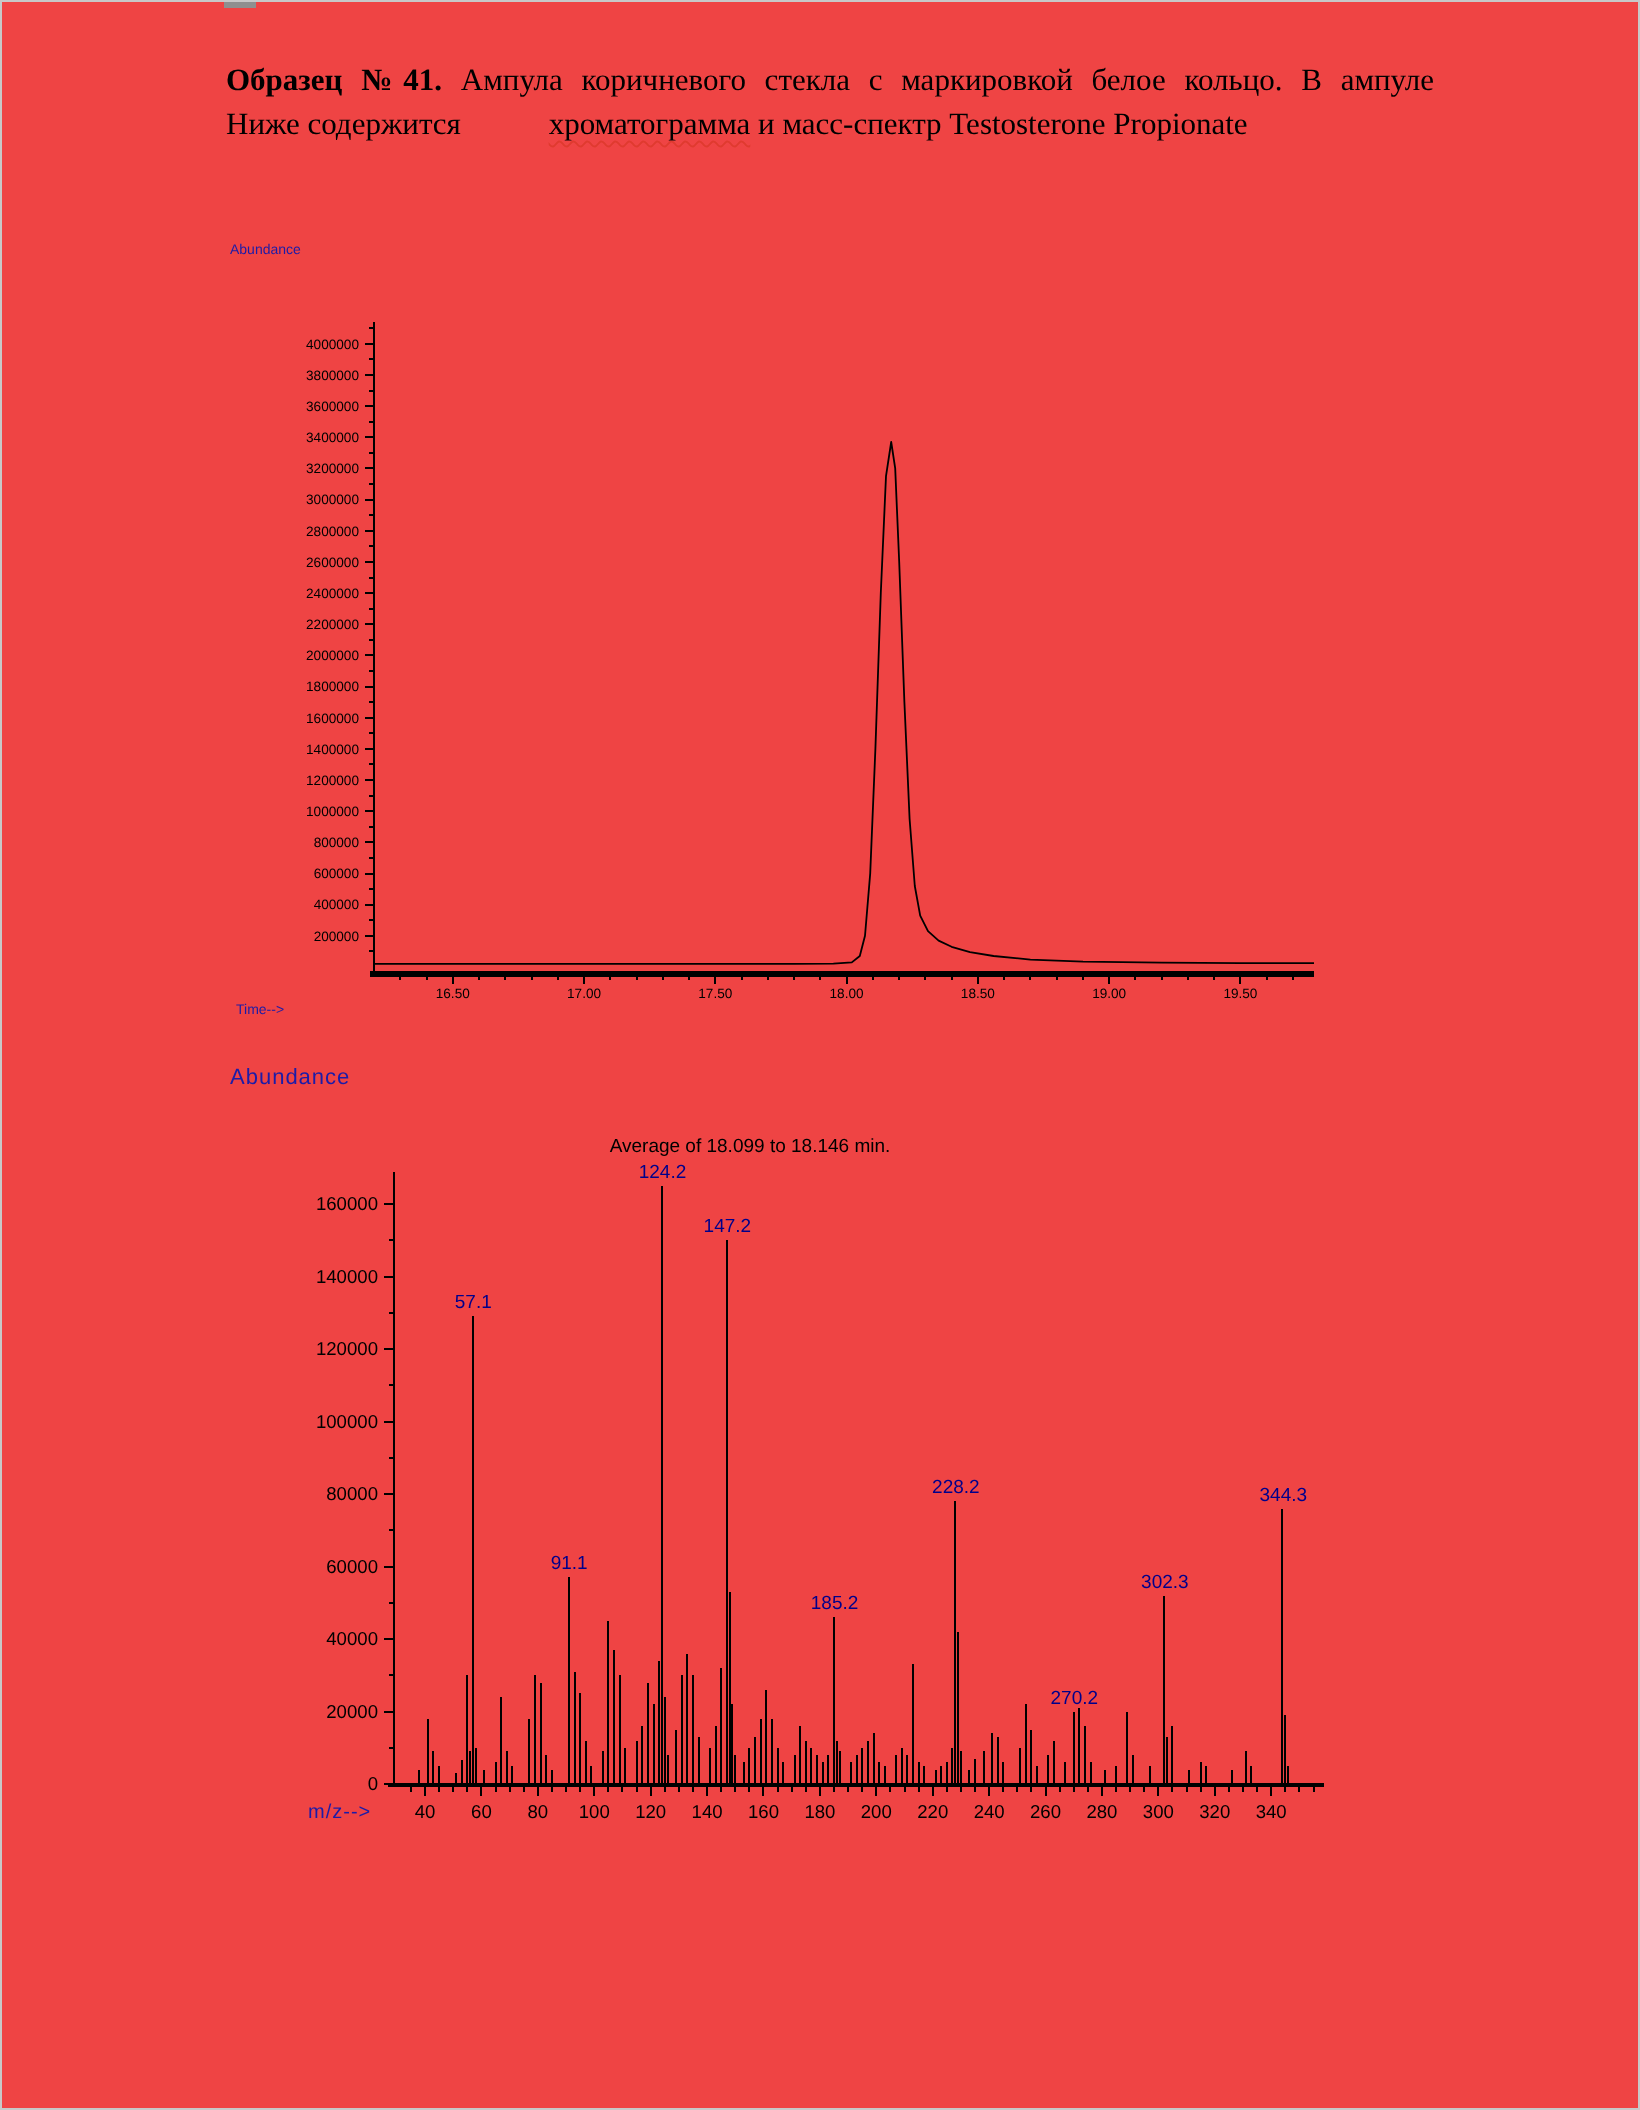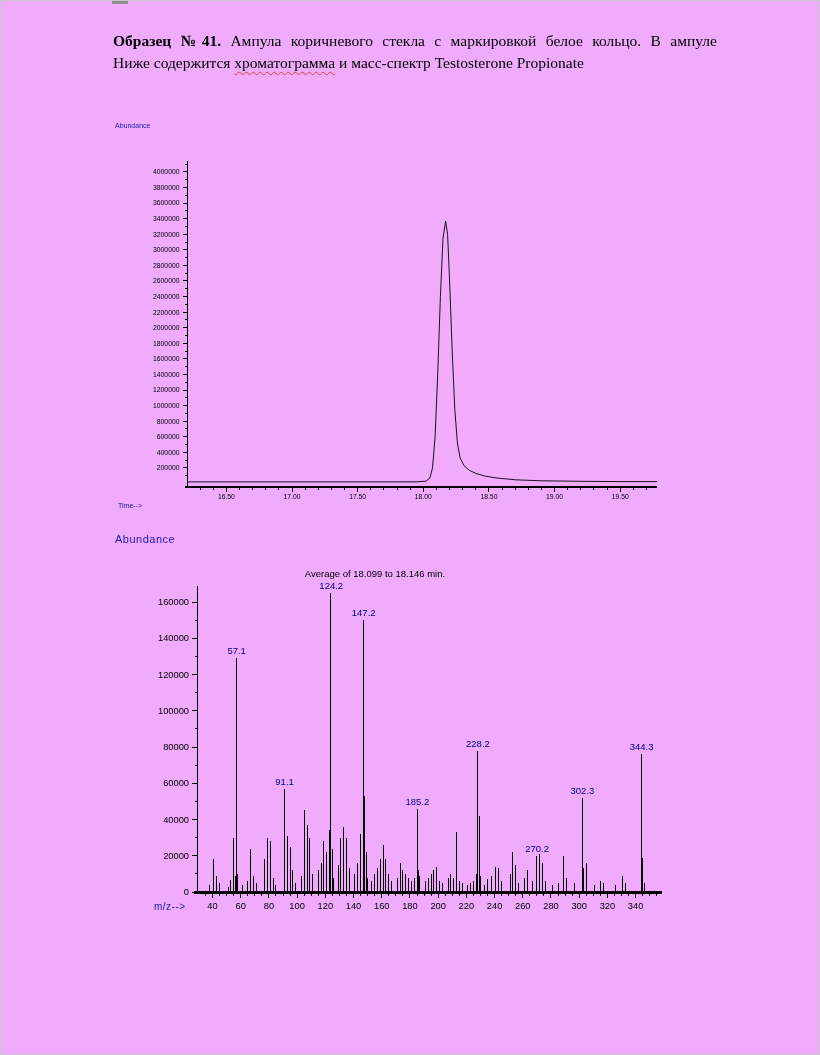--- a/index.html
+++ b/index.html
@@ -1,25 +1,25 @@
 <!DOCTYPE html>
 <html><head>
 <meta charset="utf-8">
 <style>
   html,body{margin:0;padding:0;background:#fff;}
   body{width:820px;height:1055px;overflow:hidden;position:relative;
        font-family:"Liberation Serif",serif;}
   .page{position:absolute;left:0;top:0;width:820px;height:1055px;
-        box-sizing:border-box;border:1px solid #c8c8c8;background:#f0abfc;}
+        box-sizing:border-box;border:1px solid #c8c8c8;background:#ef4444;}
   .edge-artifact{position:absolute;left:111px;top:0;width:16px;height:3px;background:#8f8f8f;}
   .para{position:absolute;left:112px;top:29px;width:604px;
         font-size:15.5px;line-height:21.5px;color:#000;}
   .para .j{text-align:justify;text-align-last:justify;}
   .misspell{text-decoration:underline wavy #e03a2f 1px;text-underline-offset:3px;
-            text-decoration-skip-ink:none;}
+            text-decoration-skip-ink:none;margin-left:40px;}
   .axis-label{position:absolute;color:#1c1ca8;font-family:"Liberation Sans",sans-serif;}
   .lbl-sm{font-size:7px;}
   .lbl-lg{font-size:11px;letter-spacing:0.5px;}
   .ms-title{position:absolute;left:264px;top:567px;width:220px;text-align:center;
             font-family:"Liberation Sans",sans-serif;font-size:9.5px;color:#000;}
   svg{position:absolute;}
 </style>
 </head>
 <body>
 

